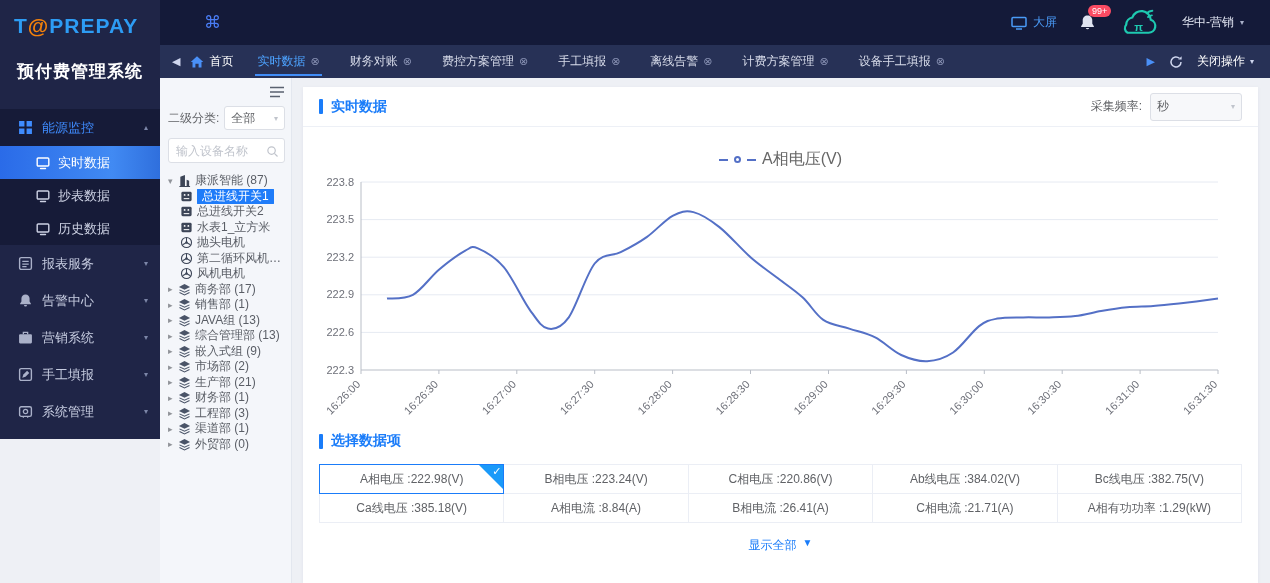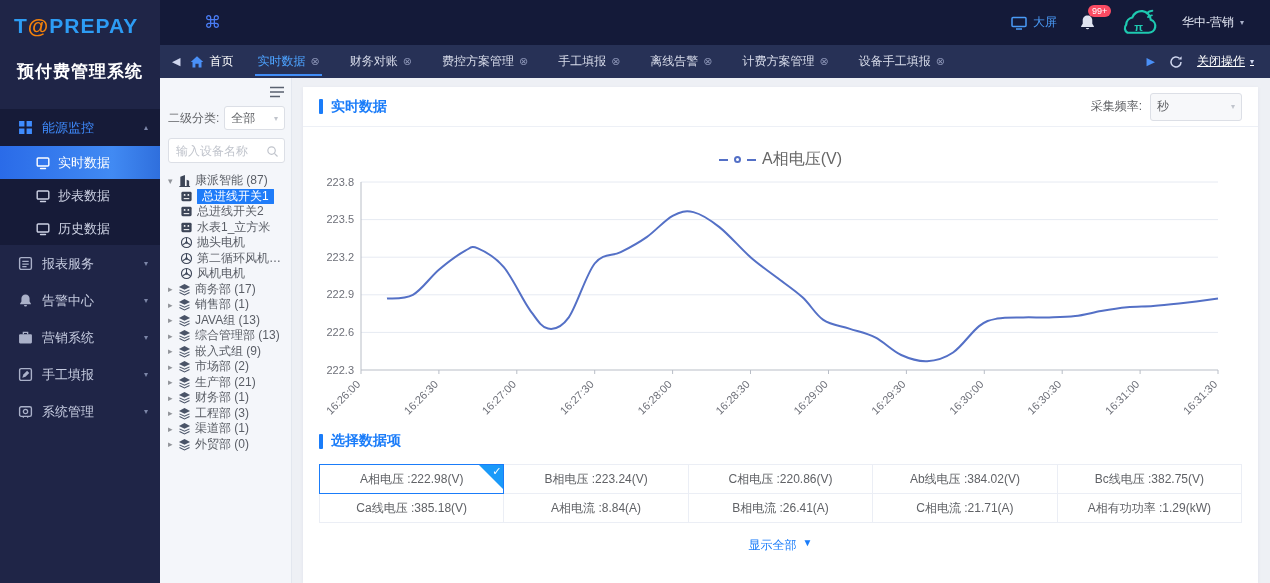--- a/index.html
+++ b/index.html
@@ -1,20 +1,20 @@
 <!DOCTYPE html>
 <html><head>
 <meta charset="utf-8">
 <style>
   html,body{margin:0;padding:0;background:#dfe3ea;}
   *{box-sizing:border-box;font-family:"Liberation Sans","DejaVu Sans",sans-serif;}
   .app{position:relative;width:1270px;height:583px;background:#eef0f5;overflow:hidden;}
 
   
-  .sidebar{position:absolute;left:0;top:0;width:160px;height:583px;background:#1f2547;z-index:5;}
+  .sidebar{position:absolute;left:0;top:0;width:160px;height:439px;background:#1f2547;z-index:5;}
   .logo-row{padding:14px 0 0 14px;font-size:21px;font-weight:bold;letter-spacing:1px;white-space:nowrap;}
   .logo-t,.logo-rest{color:#2d9cf4;}
   .logo-at{color:#f5820b;}
   .app-title{margin-top:22px;text-align:center;color:#fff;font-size:17px;font-weight:bold;letter-spacing:1px;}
   .menu{margin-top:26px;}
   .menu-group.expanded{background:rgba(9,13,32,.38);}
   .menu-row{display:flex;align-items:center;height:37px;padding:0 12px 0 18px;color:#c6cce0;font-size:13px;cursor:pointer;}
   .menu-row .mi{width:15px;height:15px;margin-right:9px;display:inline-flex;color:#aab1c9;}
   .menu-row.active-parent,.menu-row.active-parent .mi{color:#3f8cff;}
   .menu-row .chev{margin-left:auto;font-size:8px;color:#7c86a8;}
@@ -42,21 +42,21 @@
   .tb-home{display:flex;align-items:center;gap:5px;font-size:12px;color:#fff;cursor:pointer;margin-right:24px;}
   .tb-home .ti{width:14px;height:14px;display:inline-flex;color:#4a90f7;}
   .tabs{display:flex;align-items:center;gap:30px;height:100%;}
   .tab{display:flex;align-items:center;gap:5px;font-size:12px;height:100%;cursor:pointer;position:relative;color:#d8dcea;}
   .tab .close{font-size:11px;color:#8a93b5;}
   .tab.active{color:#4da3ff;}
   .tab.active::after{content:"";position:absolute;left:-2px;right:-2px;bottom:2px;height:2px;background:#418df7;}
   .tabbar-right{margin-left:auto;display:flex;align-items:center;gap:14px;padding-right:16px;}
   .tb-fwd{color:#4a90f7;font-size:11px;cursor:pointer;}
   .tb-refresh{width:14px;height:14px;color:#cfd6ee;cursor:pointer;display:inline-flex;}
-  .close-ops{display:flex;align-items:center;gap:5px;color:#fff;font-size:12px;cursor:pointer;text-decoration:underline;}
+  .close-ops{display:flex;align-items:center;gap:5px;color:#fff;font-size:12px;cursor:pointer;}
   .close-ops .caret{font-size:8px;color:#cfd6ee;}
 
   
   .treepanel{position:absolute;left:160px;top:78px;width:132px;bottom:0;background:#f4f6fa;border-right:1px solid #e3e7ef;padding:6px 6px 0 8px;}
   .tp-tools{text-align:right;height:18px;}
   .list-icon{width:16px;height:12px;display:inline-flex;color:#5a6270;cursor:pointer;}
   .tp-filter{display:flex;align-items:center;margin-top:4px;font-size:12px;color:#606266;}
   .dropdown{display:flex;align-items:center;justify-content:space-between;background:#fff;border:1px solid #dcdfe6;border-radius:3px;height:24px;padding:0 6px;font-size:12px;color:#606266;cursor:pointer;}
   .tp-filter .dropdown{flex:1;margin-left:5px;}
   .dd-caret{font-size:8px;color:#c0c4cc;}

